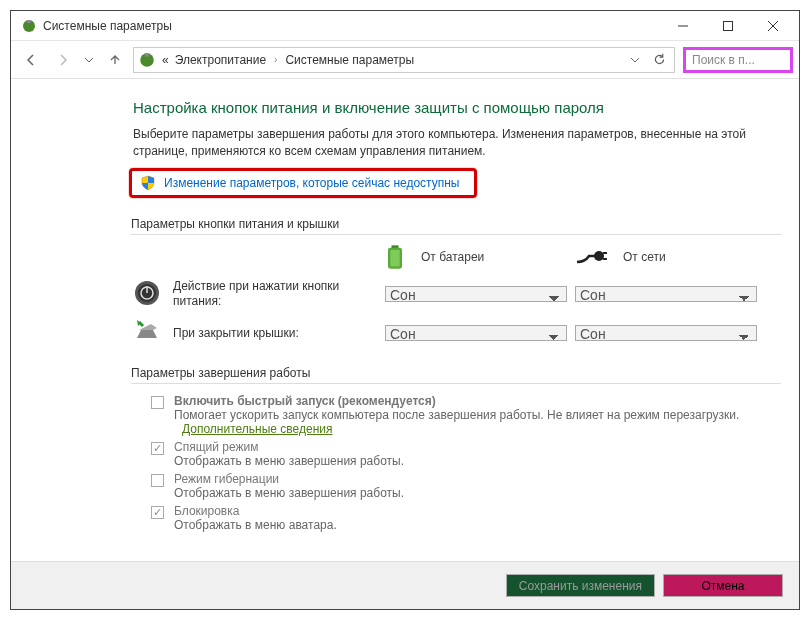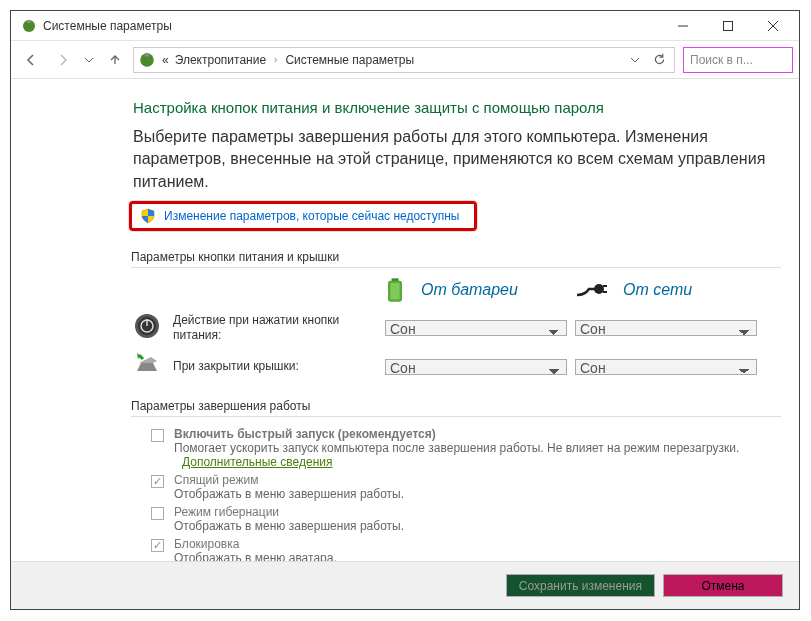--- a/index.html
+++ b/index.html
@@ -23,35 +23,35 @@
     height: 38px; display:flex; align-items:center; gap:4px; padding: 0 6px;
     border-bottom: 1px solid #e1e1e1;
   }
   .navbtn { width:28px; height:28px; display:flex; align-items:center; justify-content:center; color:#777; border-radius:2px;}
   .addr { flex:1; height:26px; border:1px solid #ccc; display:flex; align-items:center; gap:6px; padding:0 4px; }
   .addr-icon { width:18px; height:18px; }
   .addr-text { font-size:12px; color:#333; }
   .chev { color:#888; font-size:10px; padding:0 2px;}
   .addr-right { display:flex; gap:2px; margin-left:auto;}
   .addr-btn { width:22px; height:22px; display:flex; align-items:center; justify-content:center; color:#555;}
-  .search { width:110px; height:26px; border:1px solid #d946ef; display:flex; align-items:center; padding:0 6px; color:#888; font-size:12px; margin-left:4px;}
+  .search { width:110px; height:26px; border:3px solid #d946ef; display:flex; align-items:center; padding:0 6px; color:#888; font-size:12px; margin-left:4px;}
   .content { flex:1; overflow:auto; padding: 14px 18px 0 122px; position:relative;}
   h1 { font-size: 15px; font-weight: 400; color: #0b6b3a; margin: 6px 0 10px 0;}
-  .intro { font-size: 16px; color:#333; line-height:1.4; margin-bottom:6px;}
+  .intro { font-size: 12px; color:#333; line-height:1.4; margin-bottom:6px;}
   .callout {
     display:inline-flex; align-items:center; gap:8px;
     border: 3px solid #d20000; border-radius: 4px;
     padding: 4px 14px 4px 8px; margin: 2px 0 10px -4px;
     box-shadow: 0 0 0 1px rgba(210,0,0,0.15);
   }
   .shield { width:16px; height:16px;}
   .callout-link { color:#0066cc; font-size:12px; cursor:pointer;}
   .section-label { font-size:12px; color:#333; padding:3px 0; border-bottom:1px solid #ddd; margin:6px 0 8px -2px;}
   .power-table { display:grid; grid-template-columns: 40px 212px 190px 190px; row-gap:8px; align-items:center; margin-left:0;}
-  .hdr { font-size:16px; color:#0369a1;font-style:italic;}
+  .hdr { font-size:12px; color:#404040;}
   .hdr-icon { width:20px; height:28px; margin-right:8px;}
   .hdr-cell { display:flex; align-items:center; gap:8px; justify-content:flex-start;}
   .row-icon { width:28px; height:28px;}
   .row-label { font-size:12px; color:#333; line-height:1.25;}
   select {
     width:182px; height:16px; font-size:14px; border:1px solid #aaa; background:#f3f3f3; color:#555;
     padding:0 4px; appearance:none;
     background-image: linear-gradient(45deg, transparent 50%, #555 50%), linear-gradient(135deg, #555 50%, transparent 50%);
     background-position: calc(100% - 12px) 9px, calc(100% - 7px) 9px;
     background-size: 5px 5px, 5px 5px; background-repeat:no-repeat;

